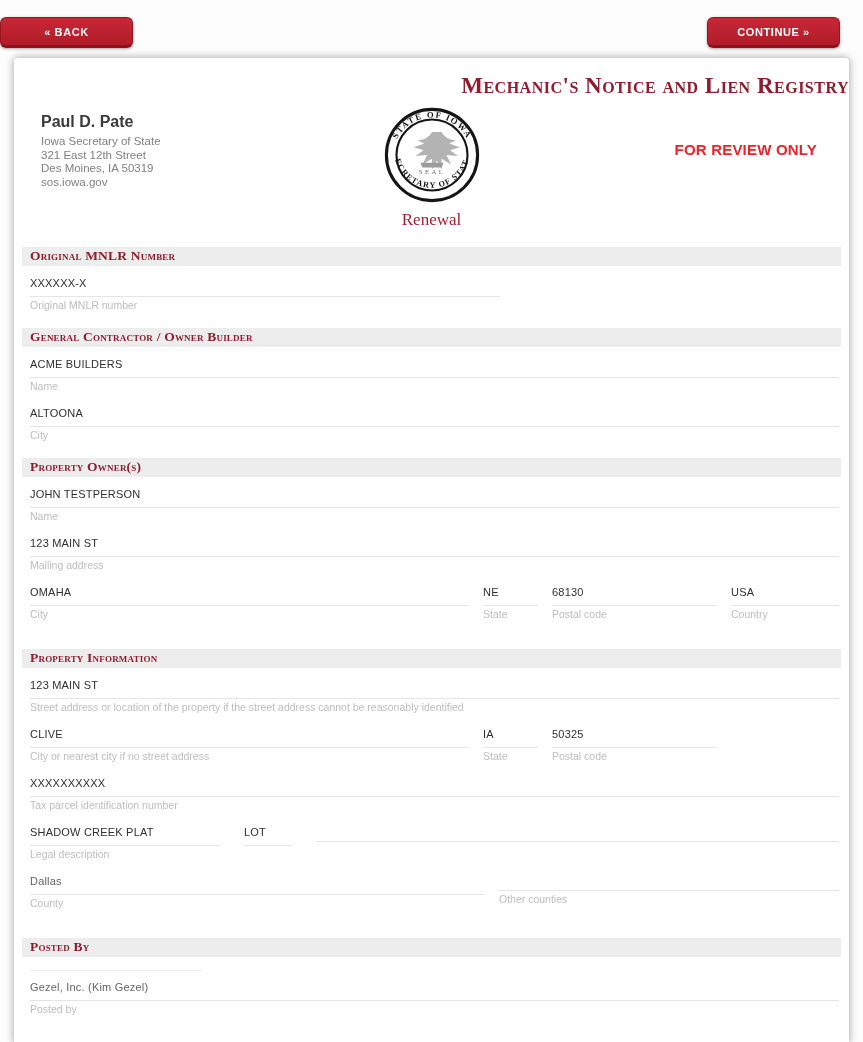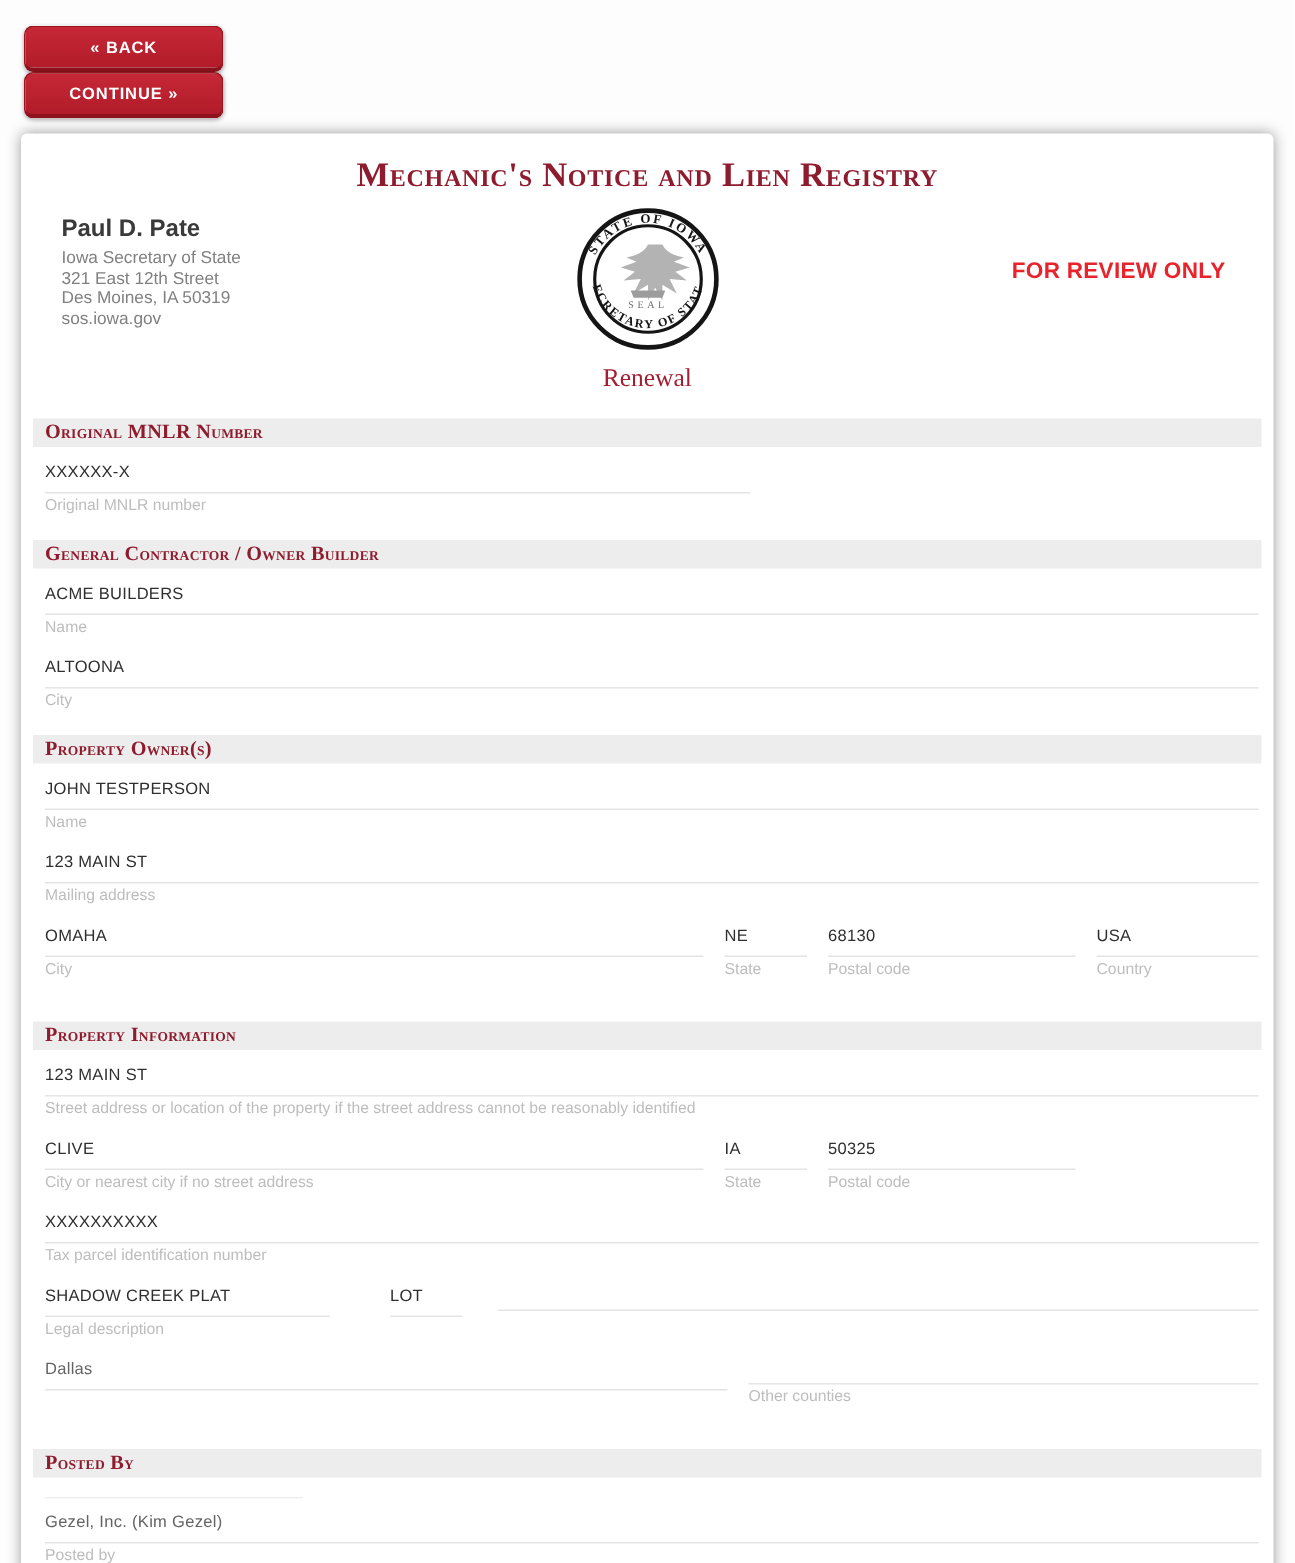--- a/index.html
+++ b/index.html
@@ -5,22 +5,22 @@
   * { margin: 0; padding: 0; box-sizing: border-box; }
   html, body { width: 863px; }
   body {
     height: 1042px;
     background: #fdfdfd;
     font-family: "Liberation Sans", sans-serif;
     overflow: hidden;
   }
   .nav-row {
     display: flex;
-    padding: 17px 23px 0 16px;
-    flex-direction: column;
+    justify-content: space-between;
+    padding: 17px 23px 0 0;
   }
   .nav-btn {
     width: 133px;
     height: 31px;
     background: linear-gradient(#c62837, #b21b29);
     border: 1px solid #97151f;
     border-bottom: 3px solid #8d121d;
     border-radius: 6px;
     color: #ffffff;
     font-family: "Liberation Sans", sans-serif;
@@ -34,21 +34,21 @@
     margin: 10px 14px 0 14px;
     width: 835px;
     min-height: 920px;
     background: #ffffff;
     border-radius: 4px;
     box-shadow: 0 0 9px rgba(0,0,0,0.38);
     padding: 15px 0 18px 0;
     position: relative;
   }
   .page-title {
-    text-align: center;
+    text-align: right;
     font-family: "Liberation Serif", serif;
     font-variant: small-caps;
     font-weight: bold;
     font-size: 23px;
     letter-spacing: 0.5px;
     color: #8e1c2e;
     line-height: 26px;
   }
   .header-center { text-align: center; margin-top: 8px; }
   .official-block {
@@ -115,21 +115,21 @@
     min-height: 12px;
   }
   .row { display: flex; gap: 14px; }
   .col-grow { flex: 1; }
   .w470 { width: 470px; }
   .w455 { width: 455px; }
   .w55  { width: 55px; }
   .w165 { width: 165px; }
   .w108 { width: 108px; }
   .w190 { width: 190px; }
-  .w48  { width: 48px; margin-left: 16px; }
+  .w48  { width: 48px; }
   .faint-line {
     width: 172px;
     border-bottom: 1px solid #efefef;
     height: 6px;
     margin-bottom: 7px;
   }
   .seal-wrap { display: inline-block; line-height: 0; }
 </style>
 </head>
 <body>
@@ -270,20 +270,21 @@
           </div>
           <div class="col-grow">
             <div class="value"></div>
           </div>
         </div>
         <div class="flabel">Legal description</div>
       </div>
       <div class="row">
         <div class="field w455">
           <div class="value gray">Dallas</div>
+          <div class="flabel">County</div>
         </div>
         <div class="field col-grow">
           <div class="value"></div>
           <div class="flabel">Other counties</div>
         </div>
       </div>
     </div>
   </div>
 
   <div class="section">

